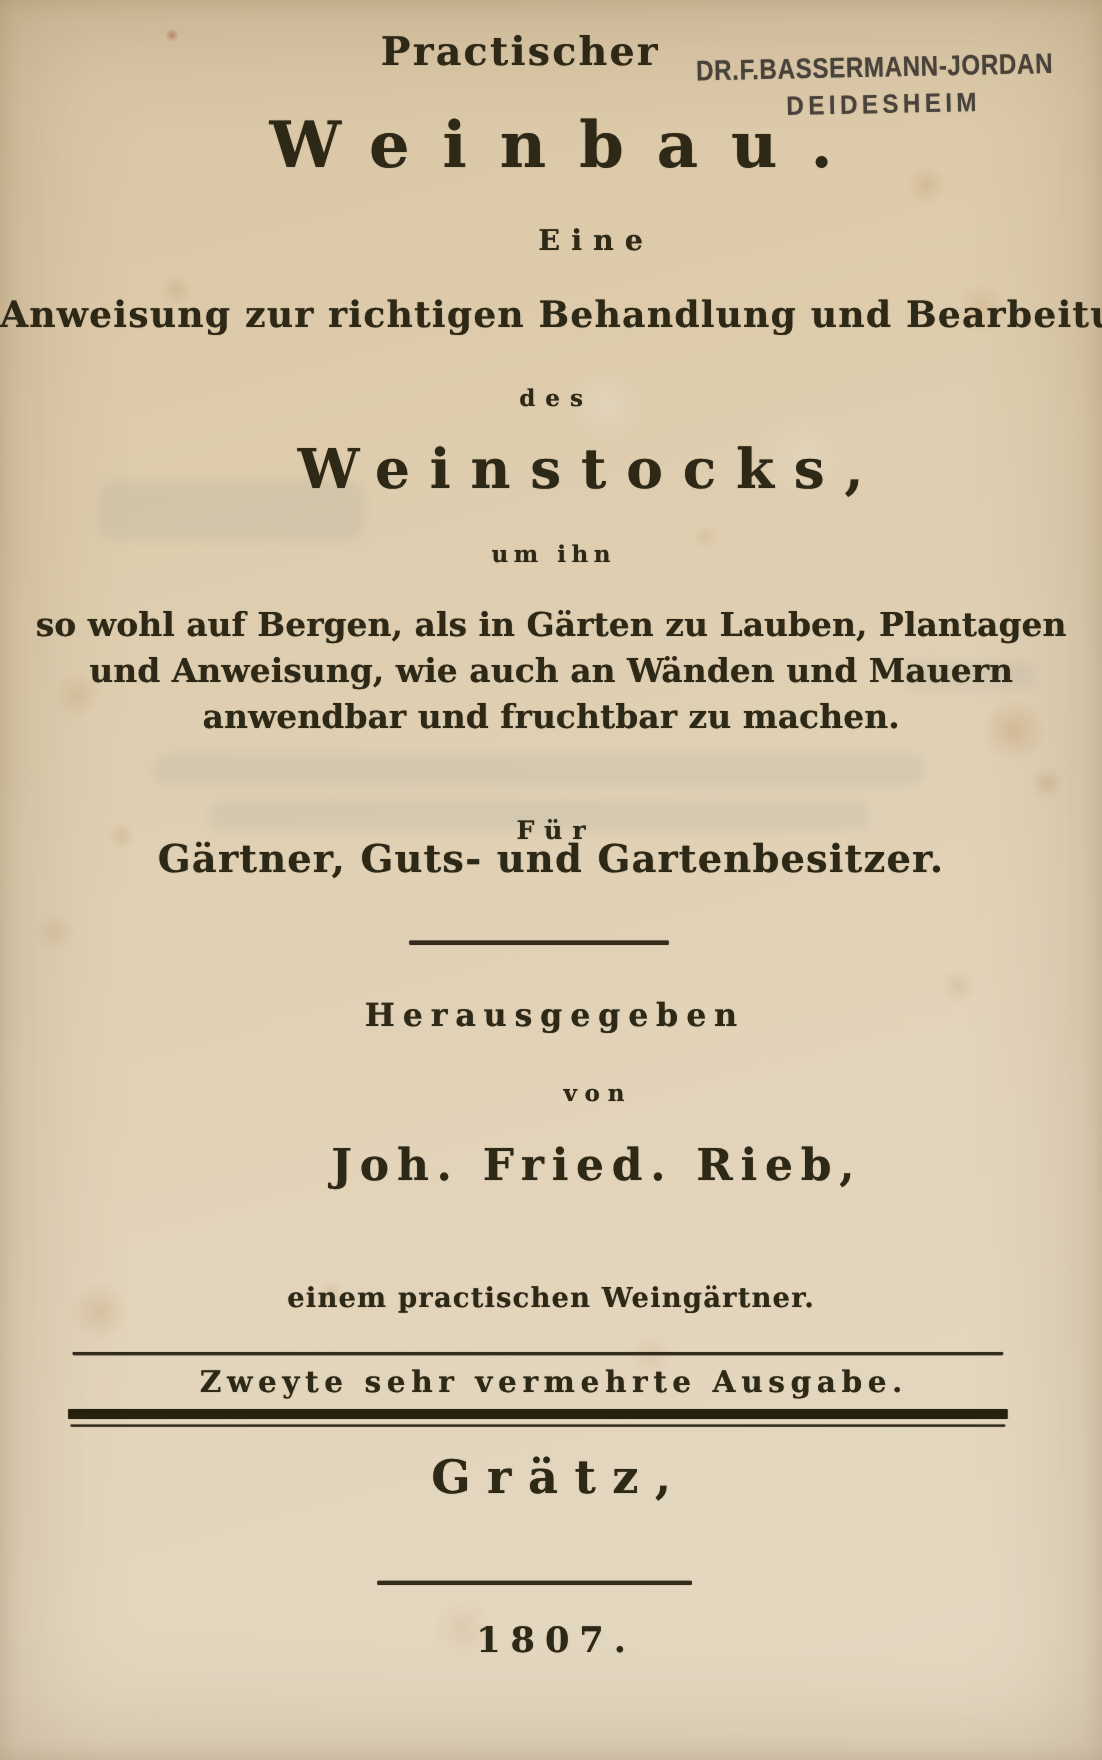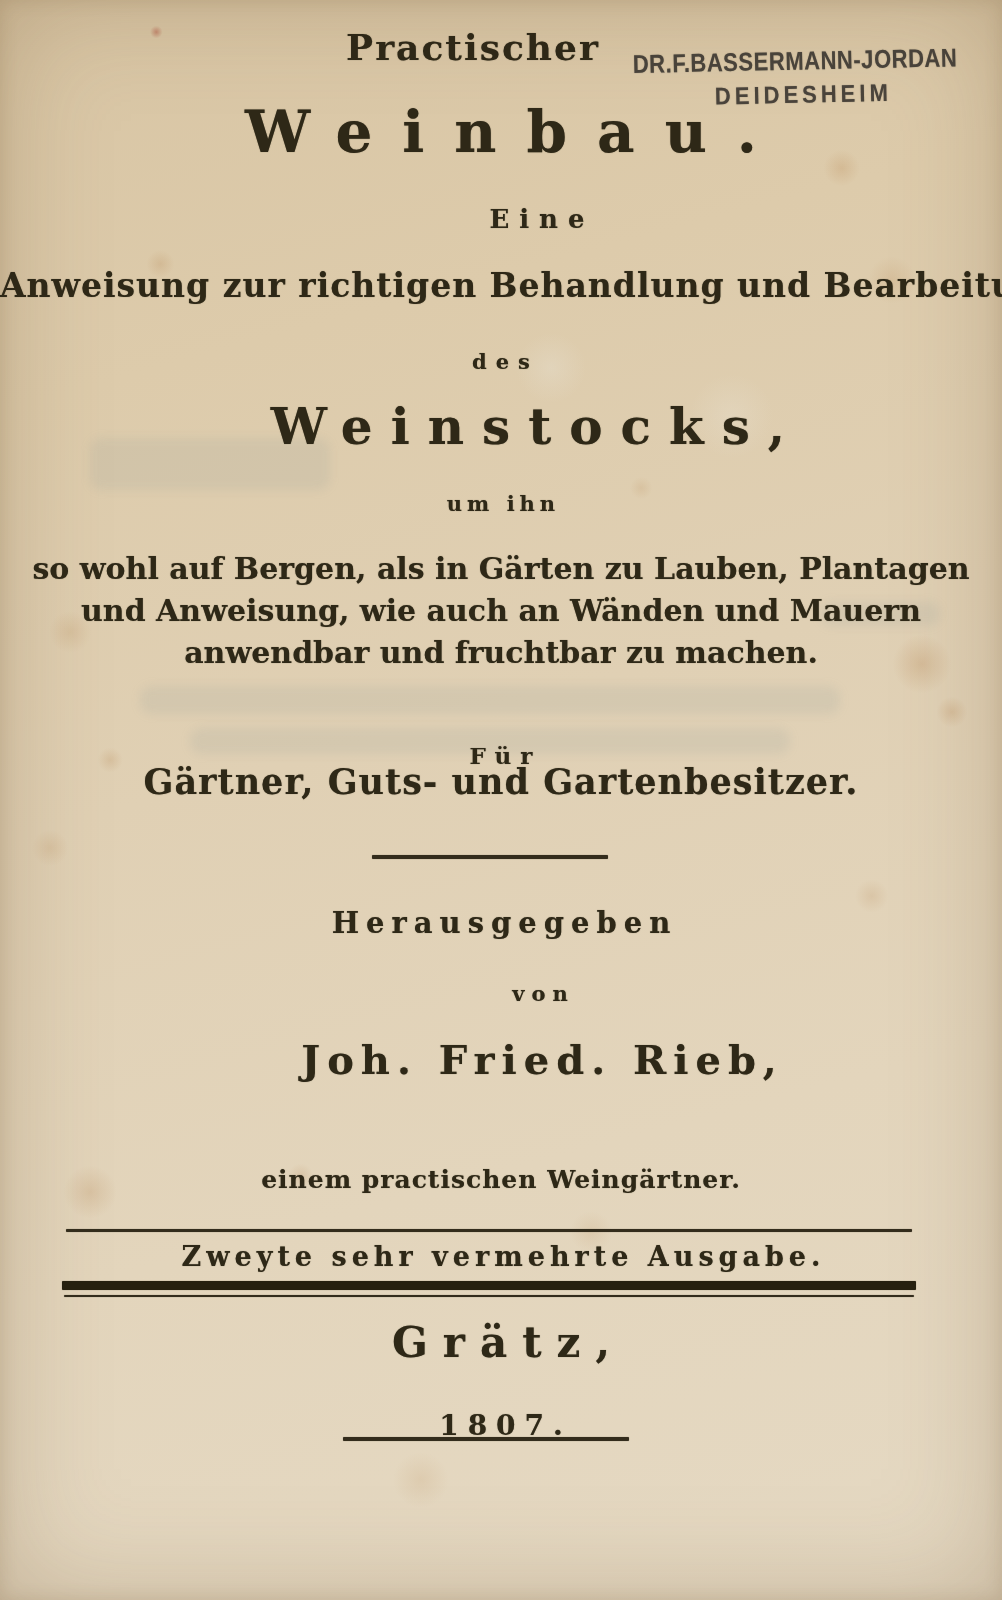--- a/index.html
+++ b/index.html
@@ -61,21 +61,21 @@
   #purp3         {top:635px; font-size:30px;}
   #fuer          {top:742px; font-size:23px; letter-spacing:9px;  text-indent:9px;}
   #audience      {top:761px; font-size:35px; letter-spacing:1px;}
   #herausgegeben {top:906px; font-size:29px; letter-spacing:7px;  text-indent:7px;}
   #von           {top:981px; font-size:21px; letter-spacing:7px;  text-indent:7px;padding-left:39px;}
   #author        {top:1036px;font-size:40px; letter-spacing:7px;  text-indent:7px;padding-left:38px;}
   #author-desc   {top:1165px;font-size:25px; letter-spacing:1px;}
   #edition       {top:1241px;font-size:27px; letter-spacing:5px;  text-indent:5px;}
   #place         {top:1318px;font-size:42px; letter-spacing:15px; text-indent:15px;}
   #printer       {top:1386px;font-size:29px; letter-spacing:2px;}
-  #year          {top:1409px;font-size:28px; letter-spacing:9px;  text-indent:9px;}
+  #year          {top:1472px;font-size:32px; letter-spacing:9px;  text-indent:9px;}
   #rule-audience {top:855px; left:372px; width:236px; height:4px;}
   #rule-long     {top:1229px;left:66px;  width:846px; height:3px;}
   #rule-thick    {top:1281px;left:62px;  width:854px; height:9px; background:#26200f;}
   #rule-thin     {top:1295px;left:64px;  width:850px; height:2px;}
   #rule-imprint  {top:1437px;left:343px; width:286px; height:4px;}
   
   #stamp{
     position:absolute;top:46px;left:612px;width:382px;
     transform:rotate(-1.2deg);
     color:rgba(58,54,48,.82);

